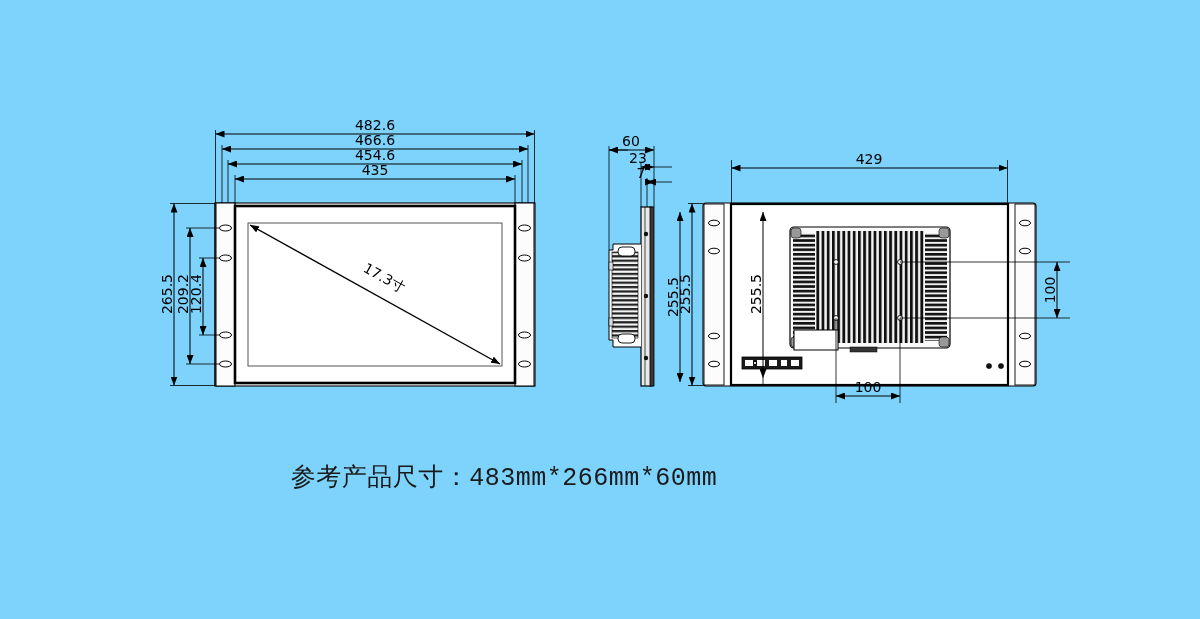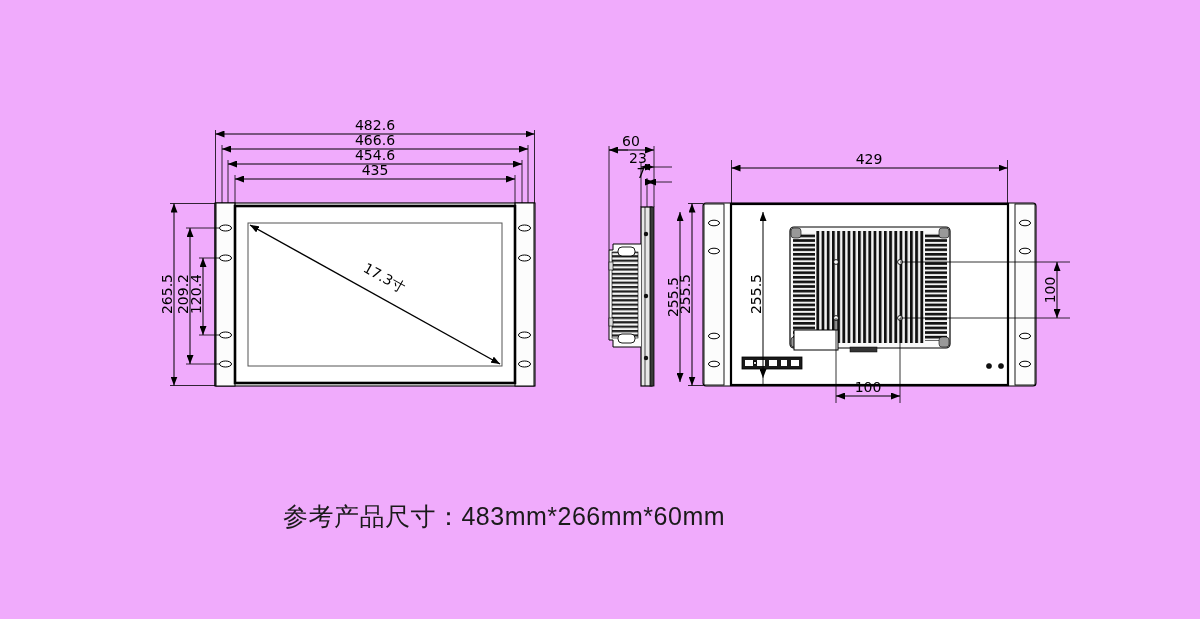--- a/index.html
+++ b/index.html
@@ -5,34 +5,34 @@
   * { box-sizing: border-box; }
   html, body {
     margin: 0; padding: 0;
     background: #ffffff;
     font-family: "Liberation Sans", "DejaVu Sans", sans-serif;
   }
   #page {
     position: relative;
     width: 1200px;
     height: 619px;
-    background: #f0abfc;
+    background: #7dd3fc;
     overflow: hidden;
   }
   svg#drawing { position: absolute; left: 0; top: 0; }
 
   .caption {
     position: absolute;
-    left: 0; top: 500px;
+    left: 0; top: 460px;
     width: 1008px;
     text-align: center;
     font-size: 25px;
     letter-spacing: 0.5px;
     color: #1a1a1a;
-    font-family: Liberation Sans, sans-serif;
+    font-family: Liberation Mono, monospace;
     white-space: nowrap;
   }
 </style>
 </head>
 <body>
 
 <div id="page">
 
   <svg id="drawing" width="1200" height="619" viewBox="0 0 1200 619">
     <defs>

